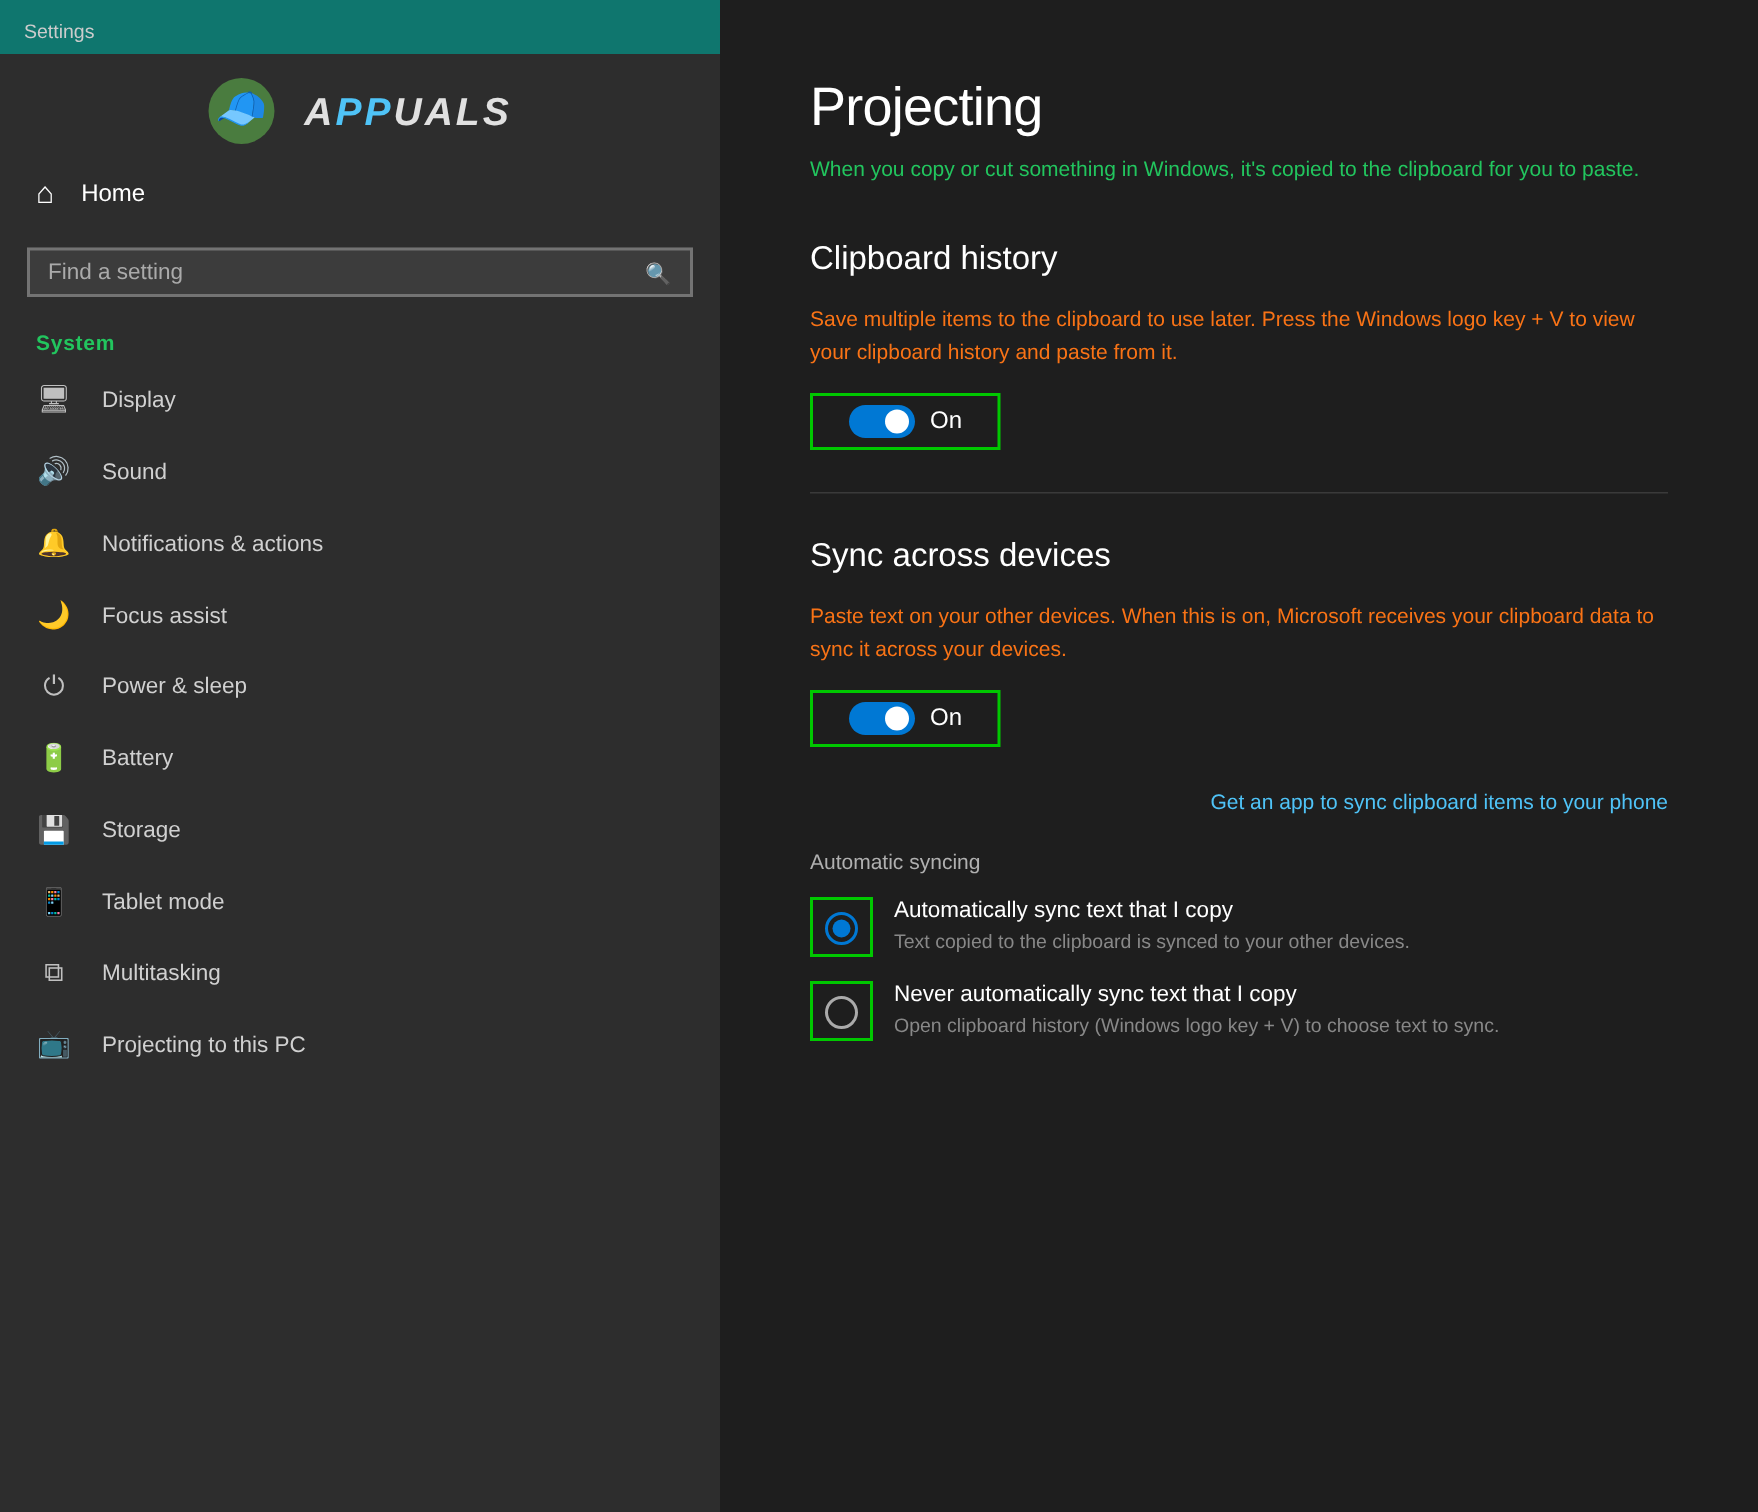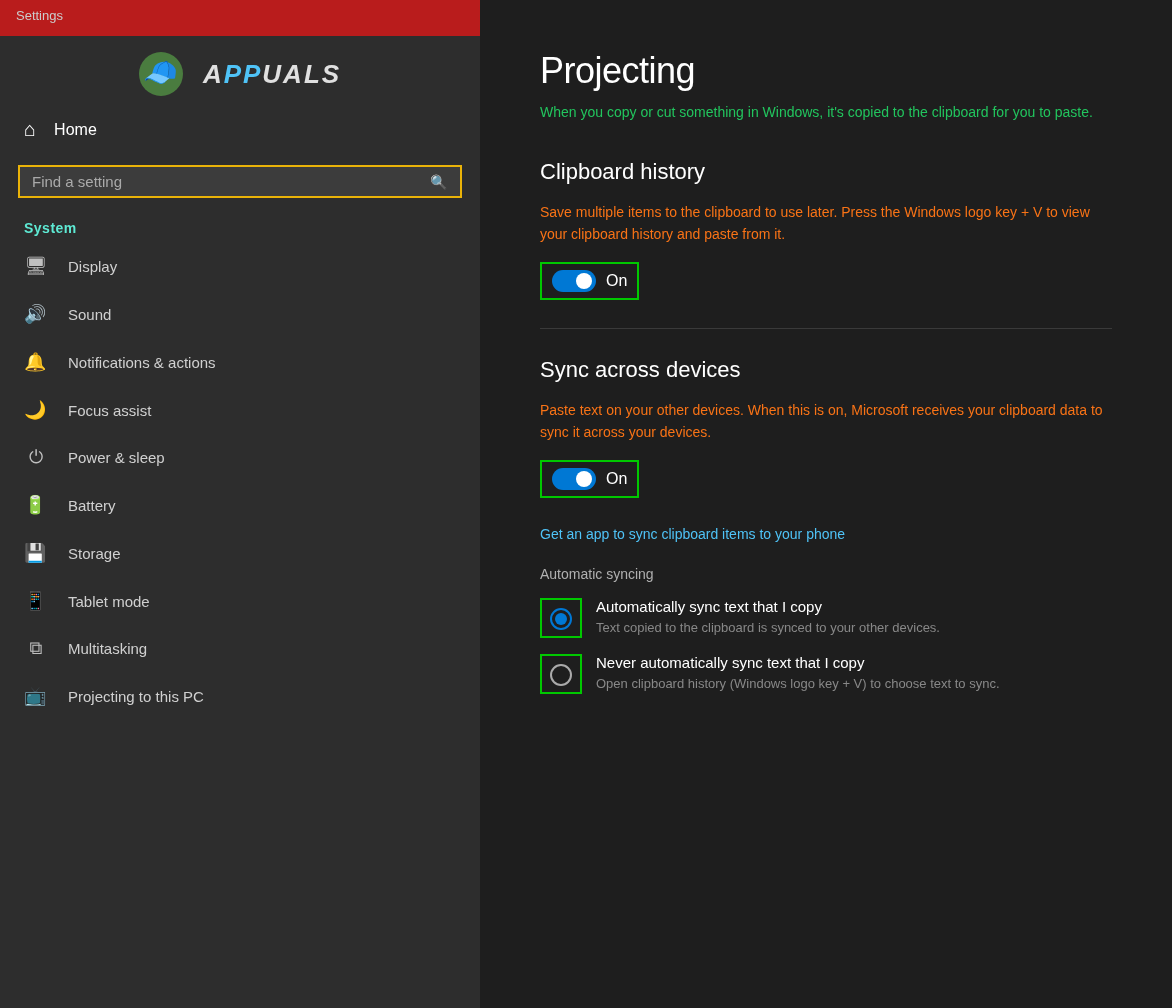--- a/index.html
+++ b/index.html
@@ -18,27 +18,27 @@
       width: 480px;
       min-width: 480px;
       background: #2d2d2d;
       display: flex;
       flex-direction: column;
       height: 100%;
       overflow: hidden;
     }
 
     .sidebar-title-bar {
-      background: #b91c1c;
+      background: #0f766e;
       padding: 8px 16px;
       font-size: 13px;
       color: #cccccc;
       height: 36px;
       display: flex;
-      align-items: flex-start;
+      align-items: flex-end;
     }
 
     .brand-area {
       display: flex;
       align-items: center;
       justify-content: center;
       padding: 16px 0 8px 0;
       background: #2d2d2d;
     }
 
@@ -95,21 +95,21 @@
     }
 
     .search-bar-wrapper {
       padding: 10px 18px 14px 18px;
     }
 
     .search-bar {
       display: flex;
       align-items: center;
       background: #3c3c3c;
-      border: 2px solid #eab308;
+      border: 2px solid #737373;
       padding: 6px 12px;
       width: 100%;
       gap: 8px;
     }
 
     .search-input {
       background: transparent;
       border: none;
       outline: none;
       color: #ffffff;
@@ -125,21 +125,21 @@
     .search-icon-btn {
       color: #aaaaaa;
       font-size: 14px;
       cursor: pointer;
     }
 
     .system-label {
       padding: 8px 24px 6px 24px;
       font-size: 14px;
       font-weight: 700;
-      color: #5eead4;
+      color: #22c55e;
       letter-spacing: 0.5px;
     }
 
     .nav-list {
       flex: 1;
       overflow-y: auto;
       overflow-x: hidden;
     }
 
     .nav-list::-webkit-scrollbar {
@@ -227,21 +227,21 @@
 
     .toggle-row {
       display: flex;
       align-items: center;
       gap: 14px;
       margin-bottom: 28px;
     }
 
     .toggle-outline {
       border: 2px solid #00c800;
-      padding: 6px 10px;
+      padding: 6px 24px;
       display: inline-flex;
       align-items: center;
       gap: 10px;
     }
 
     .toggle-switch {
       width: 44px;
       height: 22px;
       background: #0078d4;
       border-radius: 11px;
@@ -280,20 +280,21 @@
       margin-bottom: 16px;
     }
 
     .link-text {
       color: #4fc3f7;
       font-size: 14px;
       cursor: pointer;
       text-decoration: none;
       display: block;
       margin-bottom: 24px;
+      text-align: right;
     }
 
     .auto-sync-title {
       font-size: 14px;
       color: #b0b0b0;
       margin-bottom: 16px;
       font-weight: 400;
     }
 
     .radio-group {

